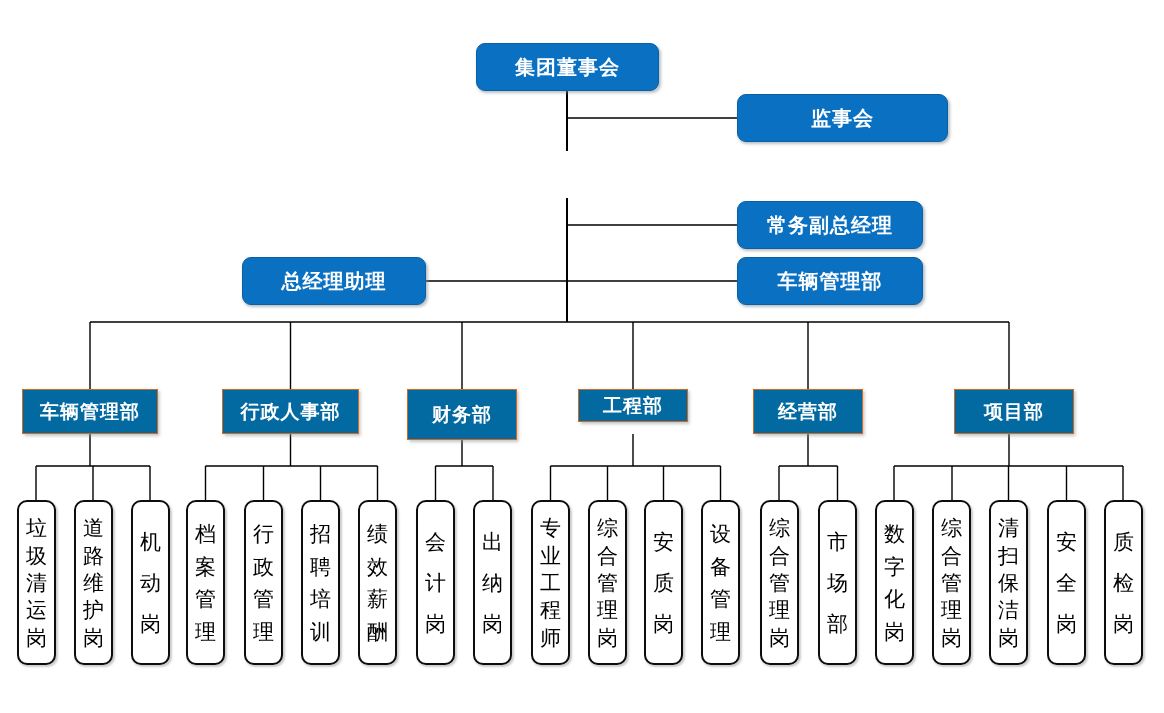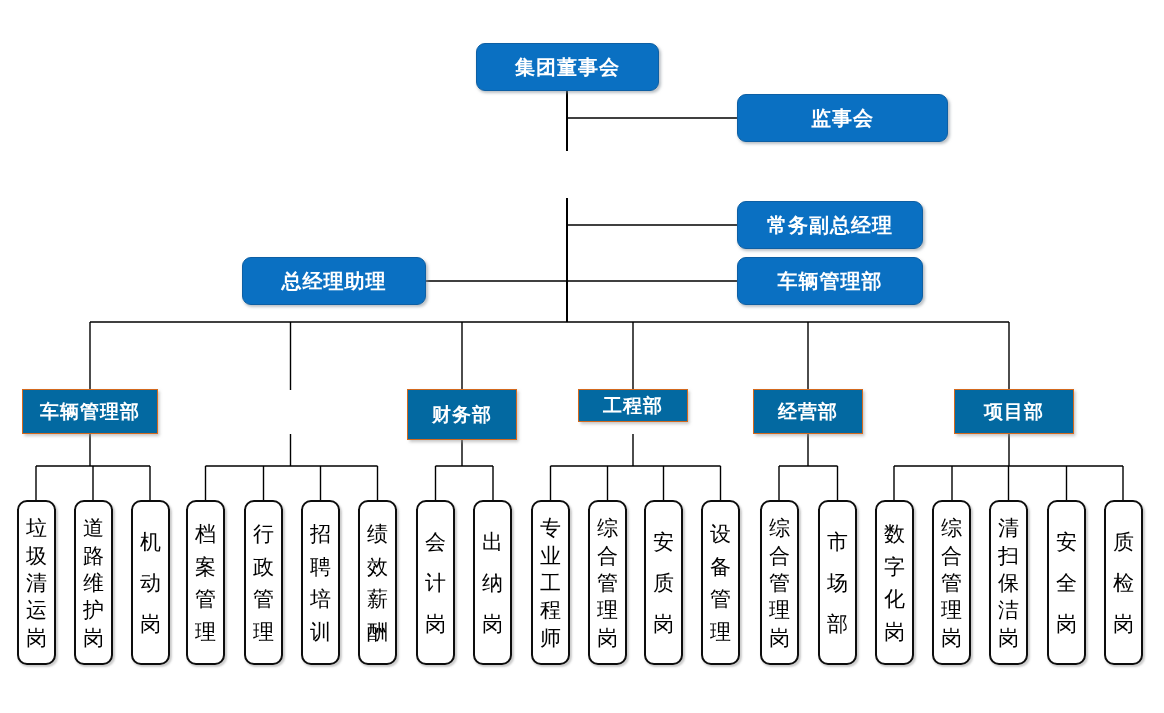--- a/index.html
+++ b/index.html
@@ -154,20 +154,23 @@
   <div class="box exec" style="left:737px;top:257px;width:186px;height:48px">
     <span>车辆管理部</span>
   </div>
   <div class="box exec" style="left:242px;top:257px;width:184px;height:48px">
     <span>总经理助理</span>
   </div>
 
   <div class="box dept" style="left:22px;top:389px;width:136px;height:45px">
     <span>车辆管理部</span>
   </div>
+  <div class="box dept" style="left:222px;top:389px;width:137px;height:45px">
+    <span>行政人事部</span>
+  </div>
   <div class="box dept" style="left:407px;top:389px;width:110px;height:51px">
     <span>财务部</span>
   </div>
   <div class="box dept" style="left:578px;top:389px;width:110px;height:33px">
     <span>工程部</span>
   </div>
   <div class="box dept" style="left:753px;top:389px;width:110px;height:45px">
     <span>经营部</span>
   </div>
   <div class="box dept" style="left:954px;top:389px;width:120px;height:45px">

